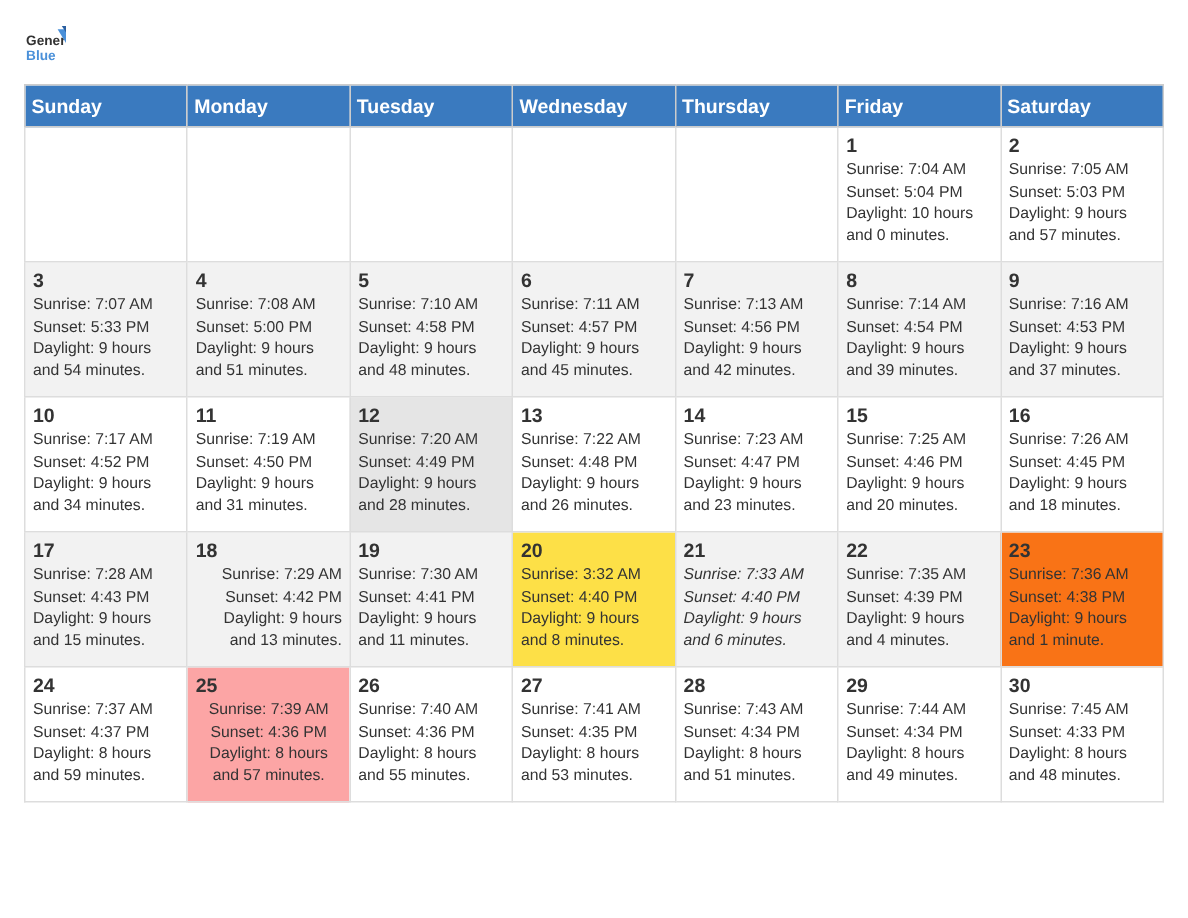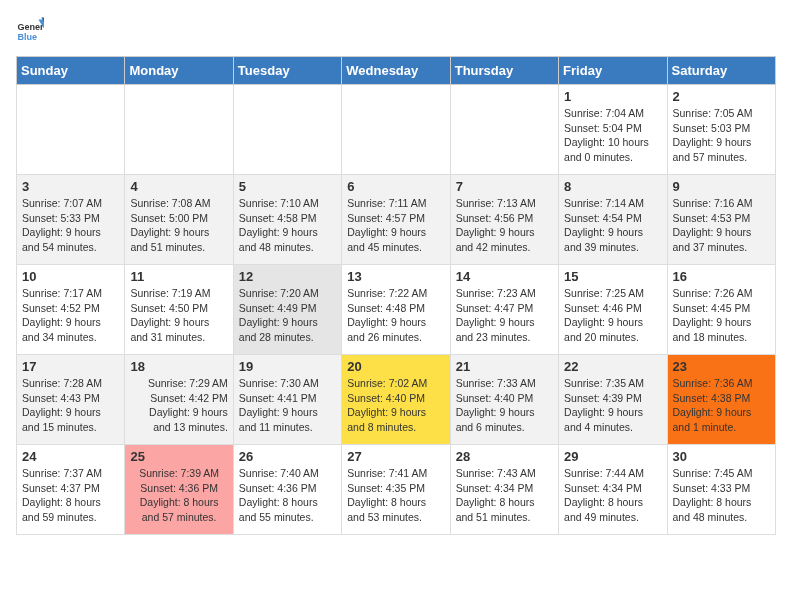--- a/index.html
+++ b/index.html
@@ -255,28 +255,28 @@
         </td>
         <td style="background-color: rgb(242, 242, 242);">
           <span class="day-num">19</span>
           <div class="day-info" style="white-space: pre-line;">Sunrise: 7:30 AM
 Sunset: 4:41 PM
 Daylight: 9 hours
 and 11 minutes.</div>
         </td>
         <td style="background-color: #fde047;">
           <span class="day-num">20</span>
-          <div class="day-info" style="white-space: pre-line;">Sunrise: 7:02 AM
+          <div class="day-info" style="white-space: pre-line;">Sunrise: 3:32 AM
 Sunset: 4:40 PM
 Daylight: 9 hours
 and 8 minutes.</div>
         </td>
         <td style="background-color: rgb(242, 242, 242);">
           <span class="day-num">21</span>
-          <div class="day-info" style="white-space: pre-line;">Sunrise: 7:33 AM
+          <div class="day-info" style="white-space: pre-line; font-style: italic;">Sunrise: 7:33 AM
 Sunset: 4:40 PM
 Daylight: 9 hours
 and 6 minutes.</div>
         </td>
         <td style="background-color: rgb(242, 242, 242);">
           <span class="day-num">22</span>
           <div class="day-info" style="white-space: pre-line;">Sunrise: 7:35 AM
 Sunset: 4:39 PM
 Daylight: 9 hours
 and 4 minutes.</div>

